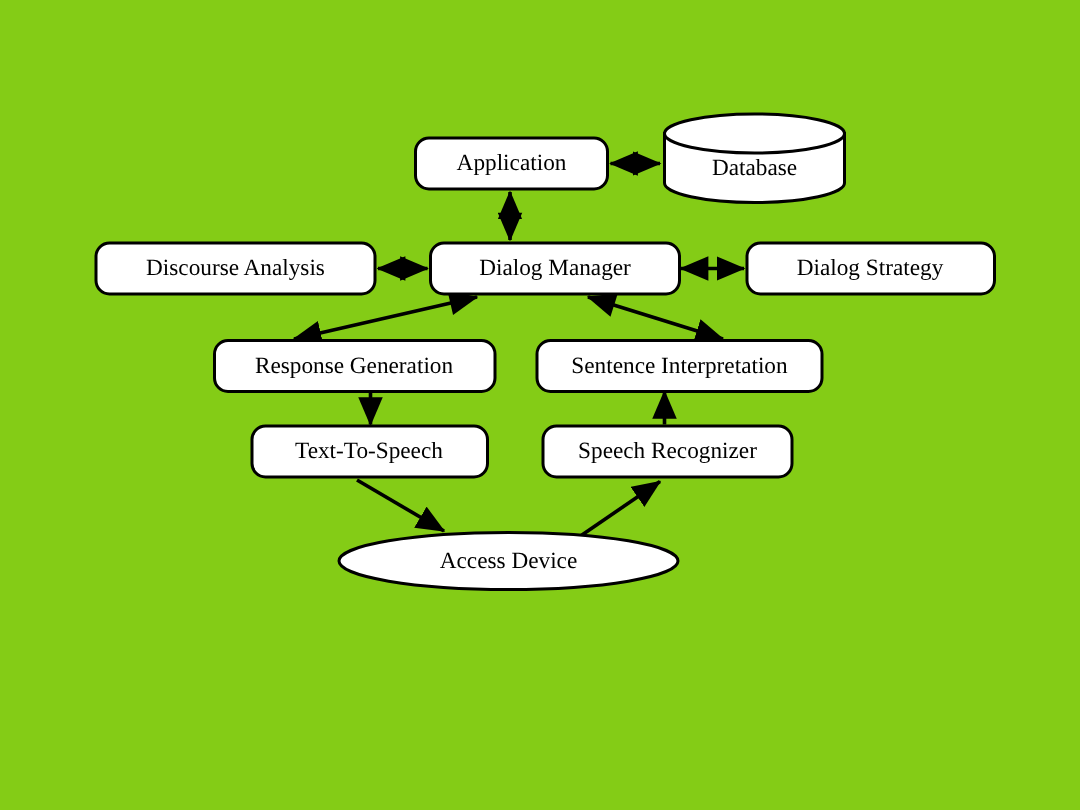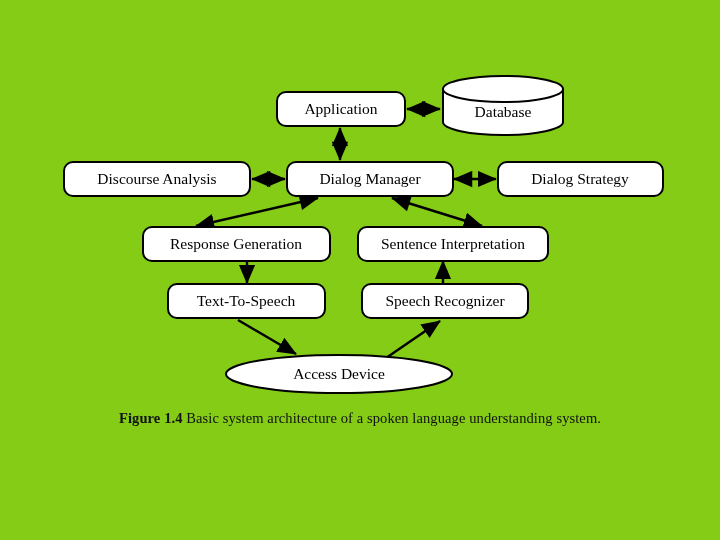--- a/index.html
+++ b/index.html
@@ -149,17 +149,14 @@
       <rect class="node-box" x="362" y="284" width="166" height="34" rx="9" ry="9"></rect>
       <text class="node-label" x="445" y="302">Speech Recognizer</text>
     </g>
 
     <g>
       <ellipse class="ellipse-node" cx="339" cy="374" rx="113" ry="19"></ellipse>
       <text class="node-label" x="339" y="375">Access Device</text>
     </g>
   </svg>
 
-  <div class="caption">
-    <span class="cap-strong">Figure 1.4</span><span> </span><span>Basic system architecture of a spoken language understanding system.</span>
-  </div>
 
 </div>
 
 </body></html>

